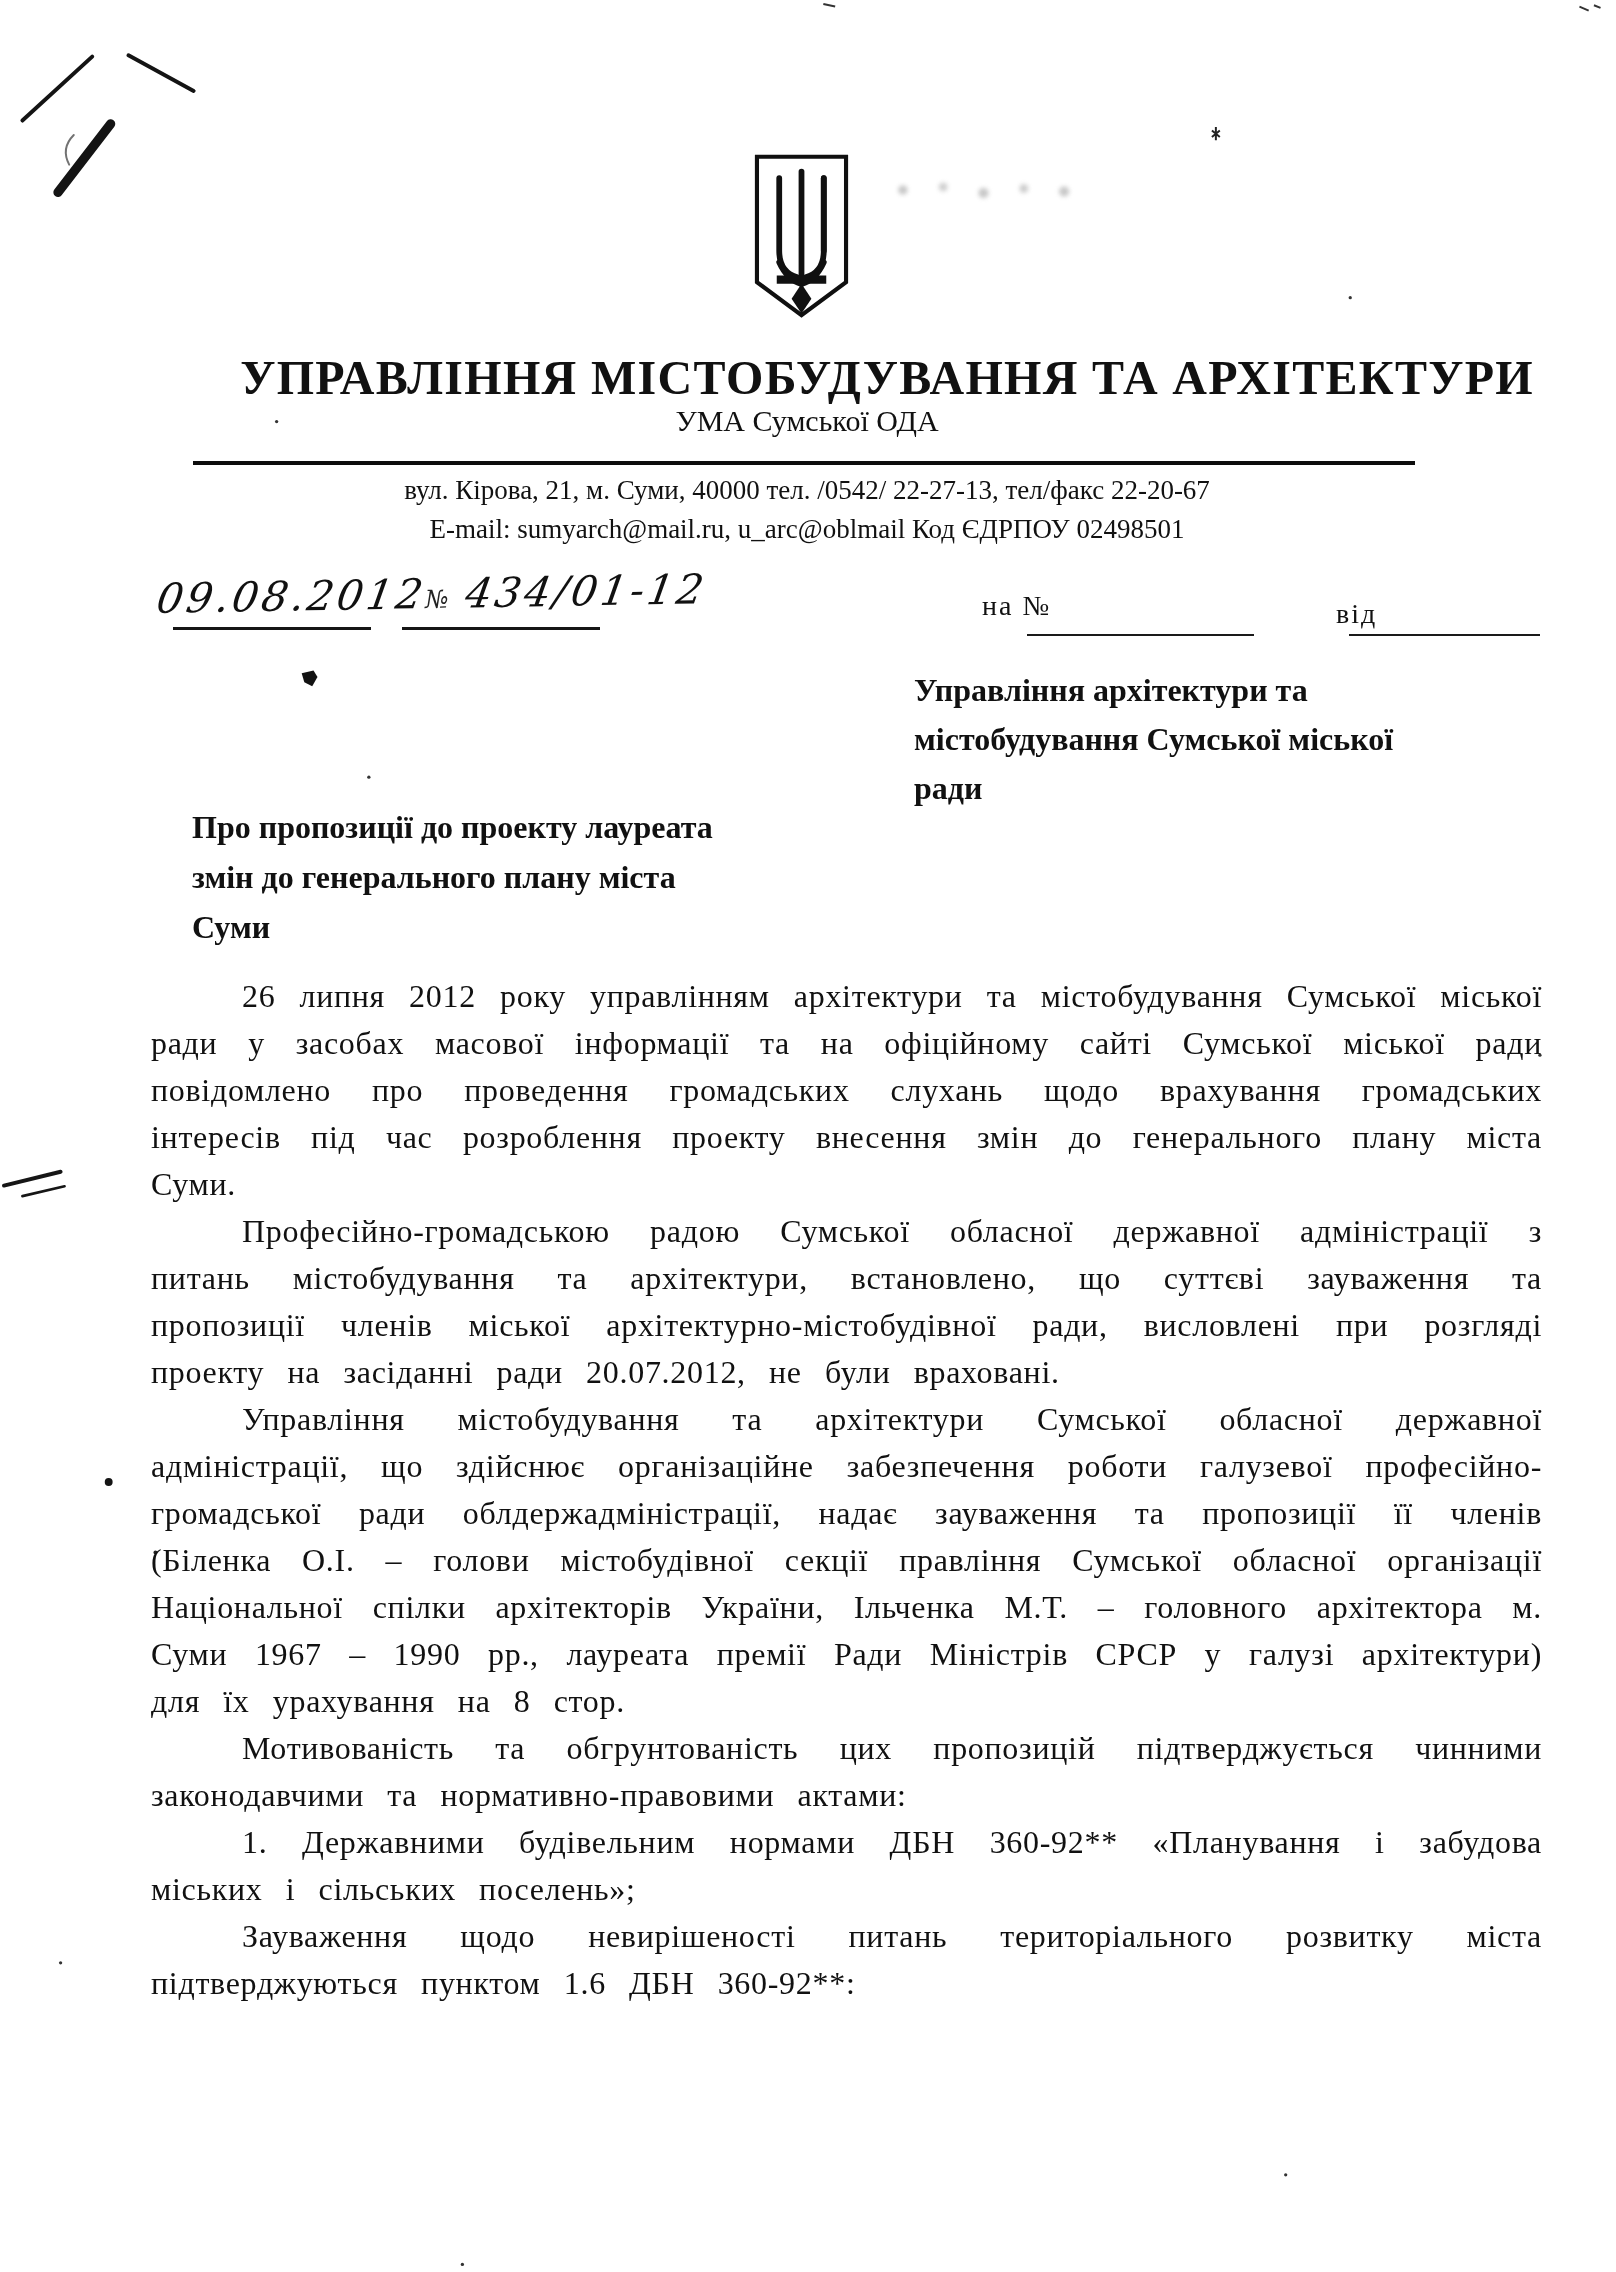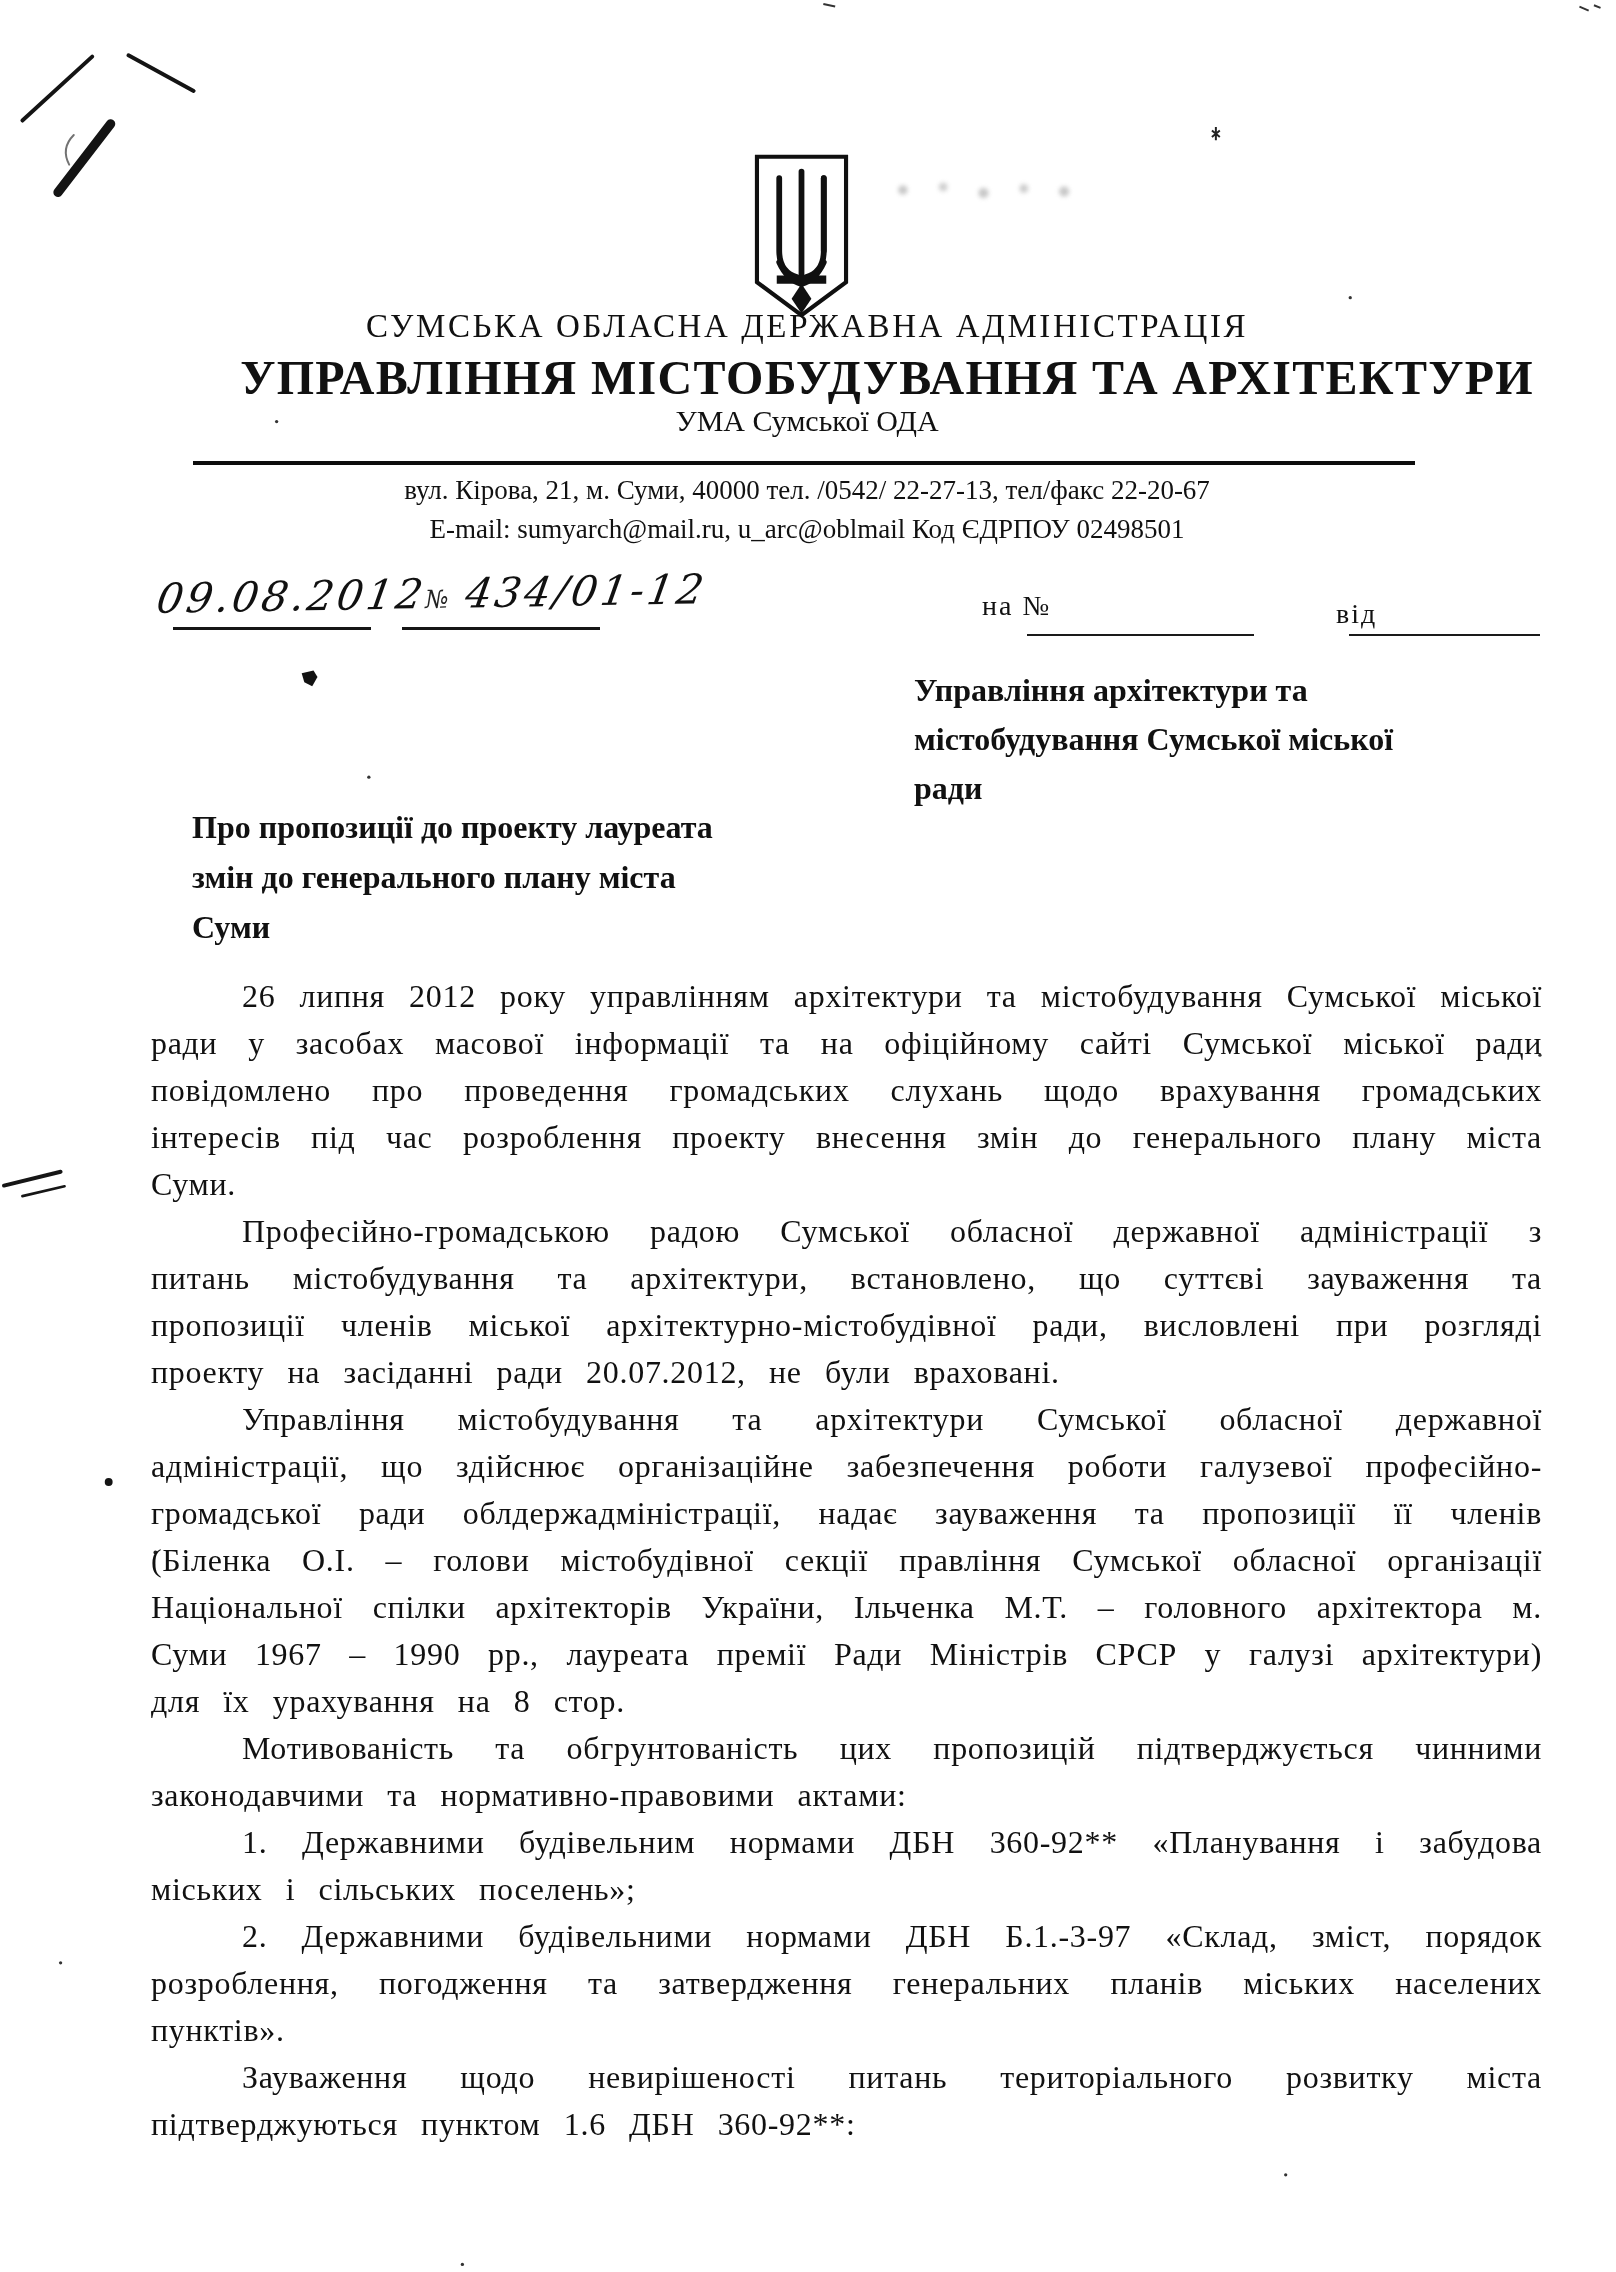--- a/index.html
+++ b/index.html
@@ -147,21 +147,20 @@
       <path d="M33,30 V118 q0,26 22,32"></path>
       <path d="M87,30 V118 q0,-?"></path>
       <path d="M87,30 V118 q0,26 -22,32"></path>
       <path d="M33,132 q10,22 27,26"></path>
       <path d="M87,132 q-10,22 -27,26"></path>
     </g>
     <path d="M30,148 h60 v10 h-60 z" fill="#101010"></path>
     <path d="M60,158 l-12,18 l12,18 l12,-18 z" fill="#101010"></path>
   </svg>
 
-  <div class="abs scan-text org-line1">СУМСЬКА ОБЛАСНА ДЕРЖАВНА АДМІНІСТРАЦІЯ</div>
   <div class="abs scan-text org-line2">УПРАВЛІННЯ МІСТОБУДУВАННЯ ТА АРХІТЕКТУРИ</div>
   <div class="abs scan-text org-line3">УМА Сумської ОДА</div>
   <div class="abs header-rule"></div>
   <div class="abs scan-text addr-line">вул. Кірова, 21,  м. Суми, 40000 тел. /0542/ 22-27-13, тел/факс 22-20-67</div>
   <div class="abs scan-text email-line">E-mail: sumyarch@mail.ru, u_arc@oblmail  Код ЄДРПОУ 02498501</div>
 
   <div class="abs handwriting">
     <span>09.08.2012</span><span class="no-sign">№</span>
     <span>434/01-12</span>
   </div>
@@ -180,18 +179,17 @@
   <div class="abs scan-text subject">Про пропозиції до проекту лауреата
 змін до генерального плану міста
 Суми</div>
 
   <div class="abs scan-text body-text">
     <p>26 липня 2012 року управлінням архітектури та містобудування Сумської міської ради у засобах масової інформації та на офіційному сайті Сумської міської ради повідомлено про проведення громадських слухань щодо врахування громадських інтересів під час розроблення проекту внесення змін до генерального плану міста Суми.</p>
     <p>Професійно-громадською радою Сумської обласної державної адміністрації з питань містобудування та архітектури, встановлено, що суттєві зауваження та пропозиції членів міської архітектурно-містобудівної ради, висловлені при розгляді проекту на засіданні ради 20.07.2012, не були враховані.</p>
     <p>Управління містобудування та архітектури Сумської обласної державної адміністрації, що здійснює організаційне забезпечення роботи галузевої професійно-громадської ради облдержадміністрації, надає зауваження та пропозиції її членів (Біленка О.І. – голови містобудівної секції правління Сумської обласної організації Національної спілки архітекторів України, Ільченка М.Т. – головного архітектора м. Суми 1967 – 1990 рр., лауреата премії Ради Міністрів СРСР у галузі архітектури) для їх урахування на 8 стор.</p>
     <p>Мотивованість та обгрунтованість цих пропозицій підтверджується чинними законодавчими та нормативно-правовими актами:</p>
     <p>1. Державними будівельним нормами ДБН 360-92** «Планування і забудова міських і сільських поселень»;</p>
-    <p>2. Державними будівельними нормами ДБН  Б.1.-3-97 «Склад, зміст, порядок розроблення, погодження та затвердження генеральних планів міських населених пунктів».</p>
     <p>Зауваження щодо невирішеності питань територіального розвитку міста підтверджуються пунктом 1.6 ДБН 360-92**:</p>
   </div>
 
 </div>
 
 
 </body></html>

